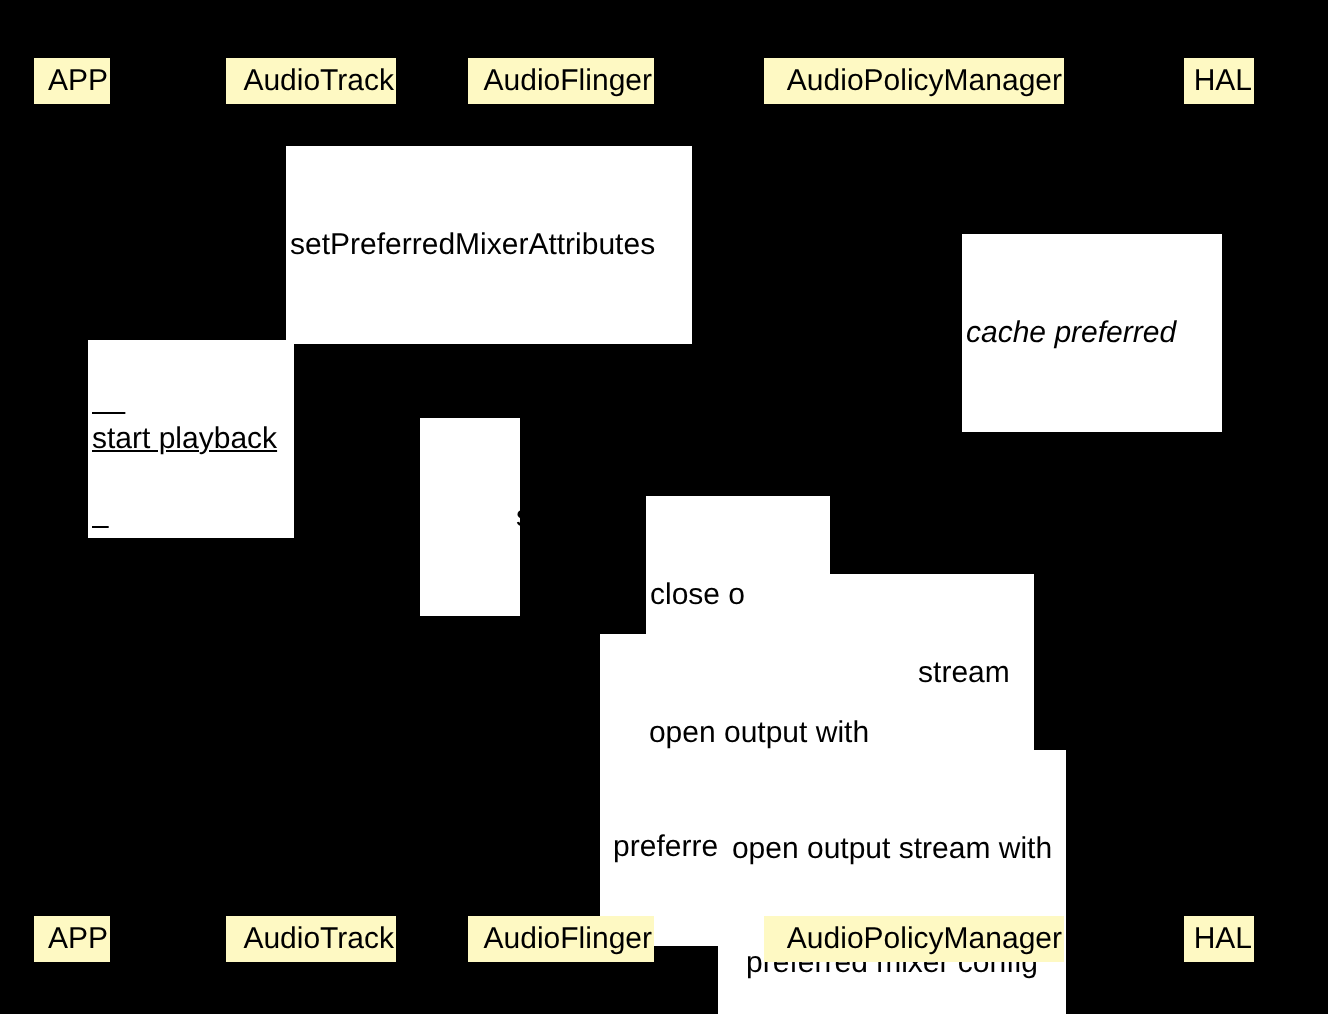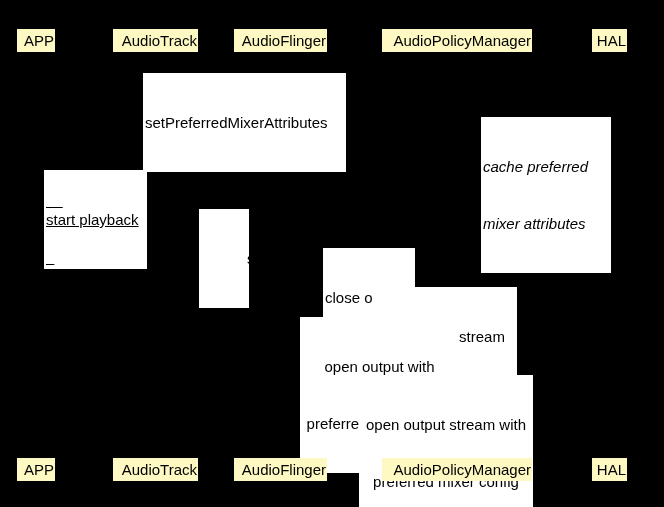--- a/index.html
+++ b/index.html
@@ -57,28 +57,27 @@
   <div class="participant" style="left:382px; top:29px; width:150px;">AudioPolicyManager</div>
 
   <div class="participant" style="left:592px; top:29px; width:35px;">HAL</div>
 
   <div class="msg left" style="left:143px; top:73px; width:203px;">
     <span class="msg-line">setPreferredMixerAttributes</span>
   </div>
 
   <div class="msg left" style="left:481px; top:117px; width:130px;font-style:italic;">
     <span class="msg-line">cache preferred</span>
-    <span class="msg-line">mixer attributes</span>
   </div>
 
   <div class="msg left" style="left:44px; top:170px; width:103px;text-decoration:underline;">
     <span class="msg-line">start playback</span>
   </div>
 
-  <div class="msg left" style="left:199px; top:209px; width:37px;padding-left:48px;">
+  <div class="msg left" style="left:210px; top:209px; width:37px;padding-left:48px;">
     <span class="msg-line">start</span>
   </div>
 
   <div class="msg left" style="left:323px; top:248px; width:92px;">
     <span class="msg-line">close output</span>
   </div>
 
   <div class="msg left" style="left:372px; top:287px; width:145px;">
     <span class="msg-line">close output stream</span>
   </div>

